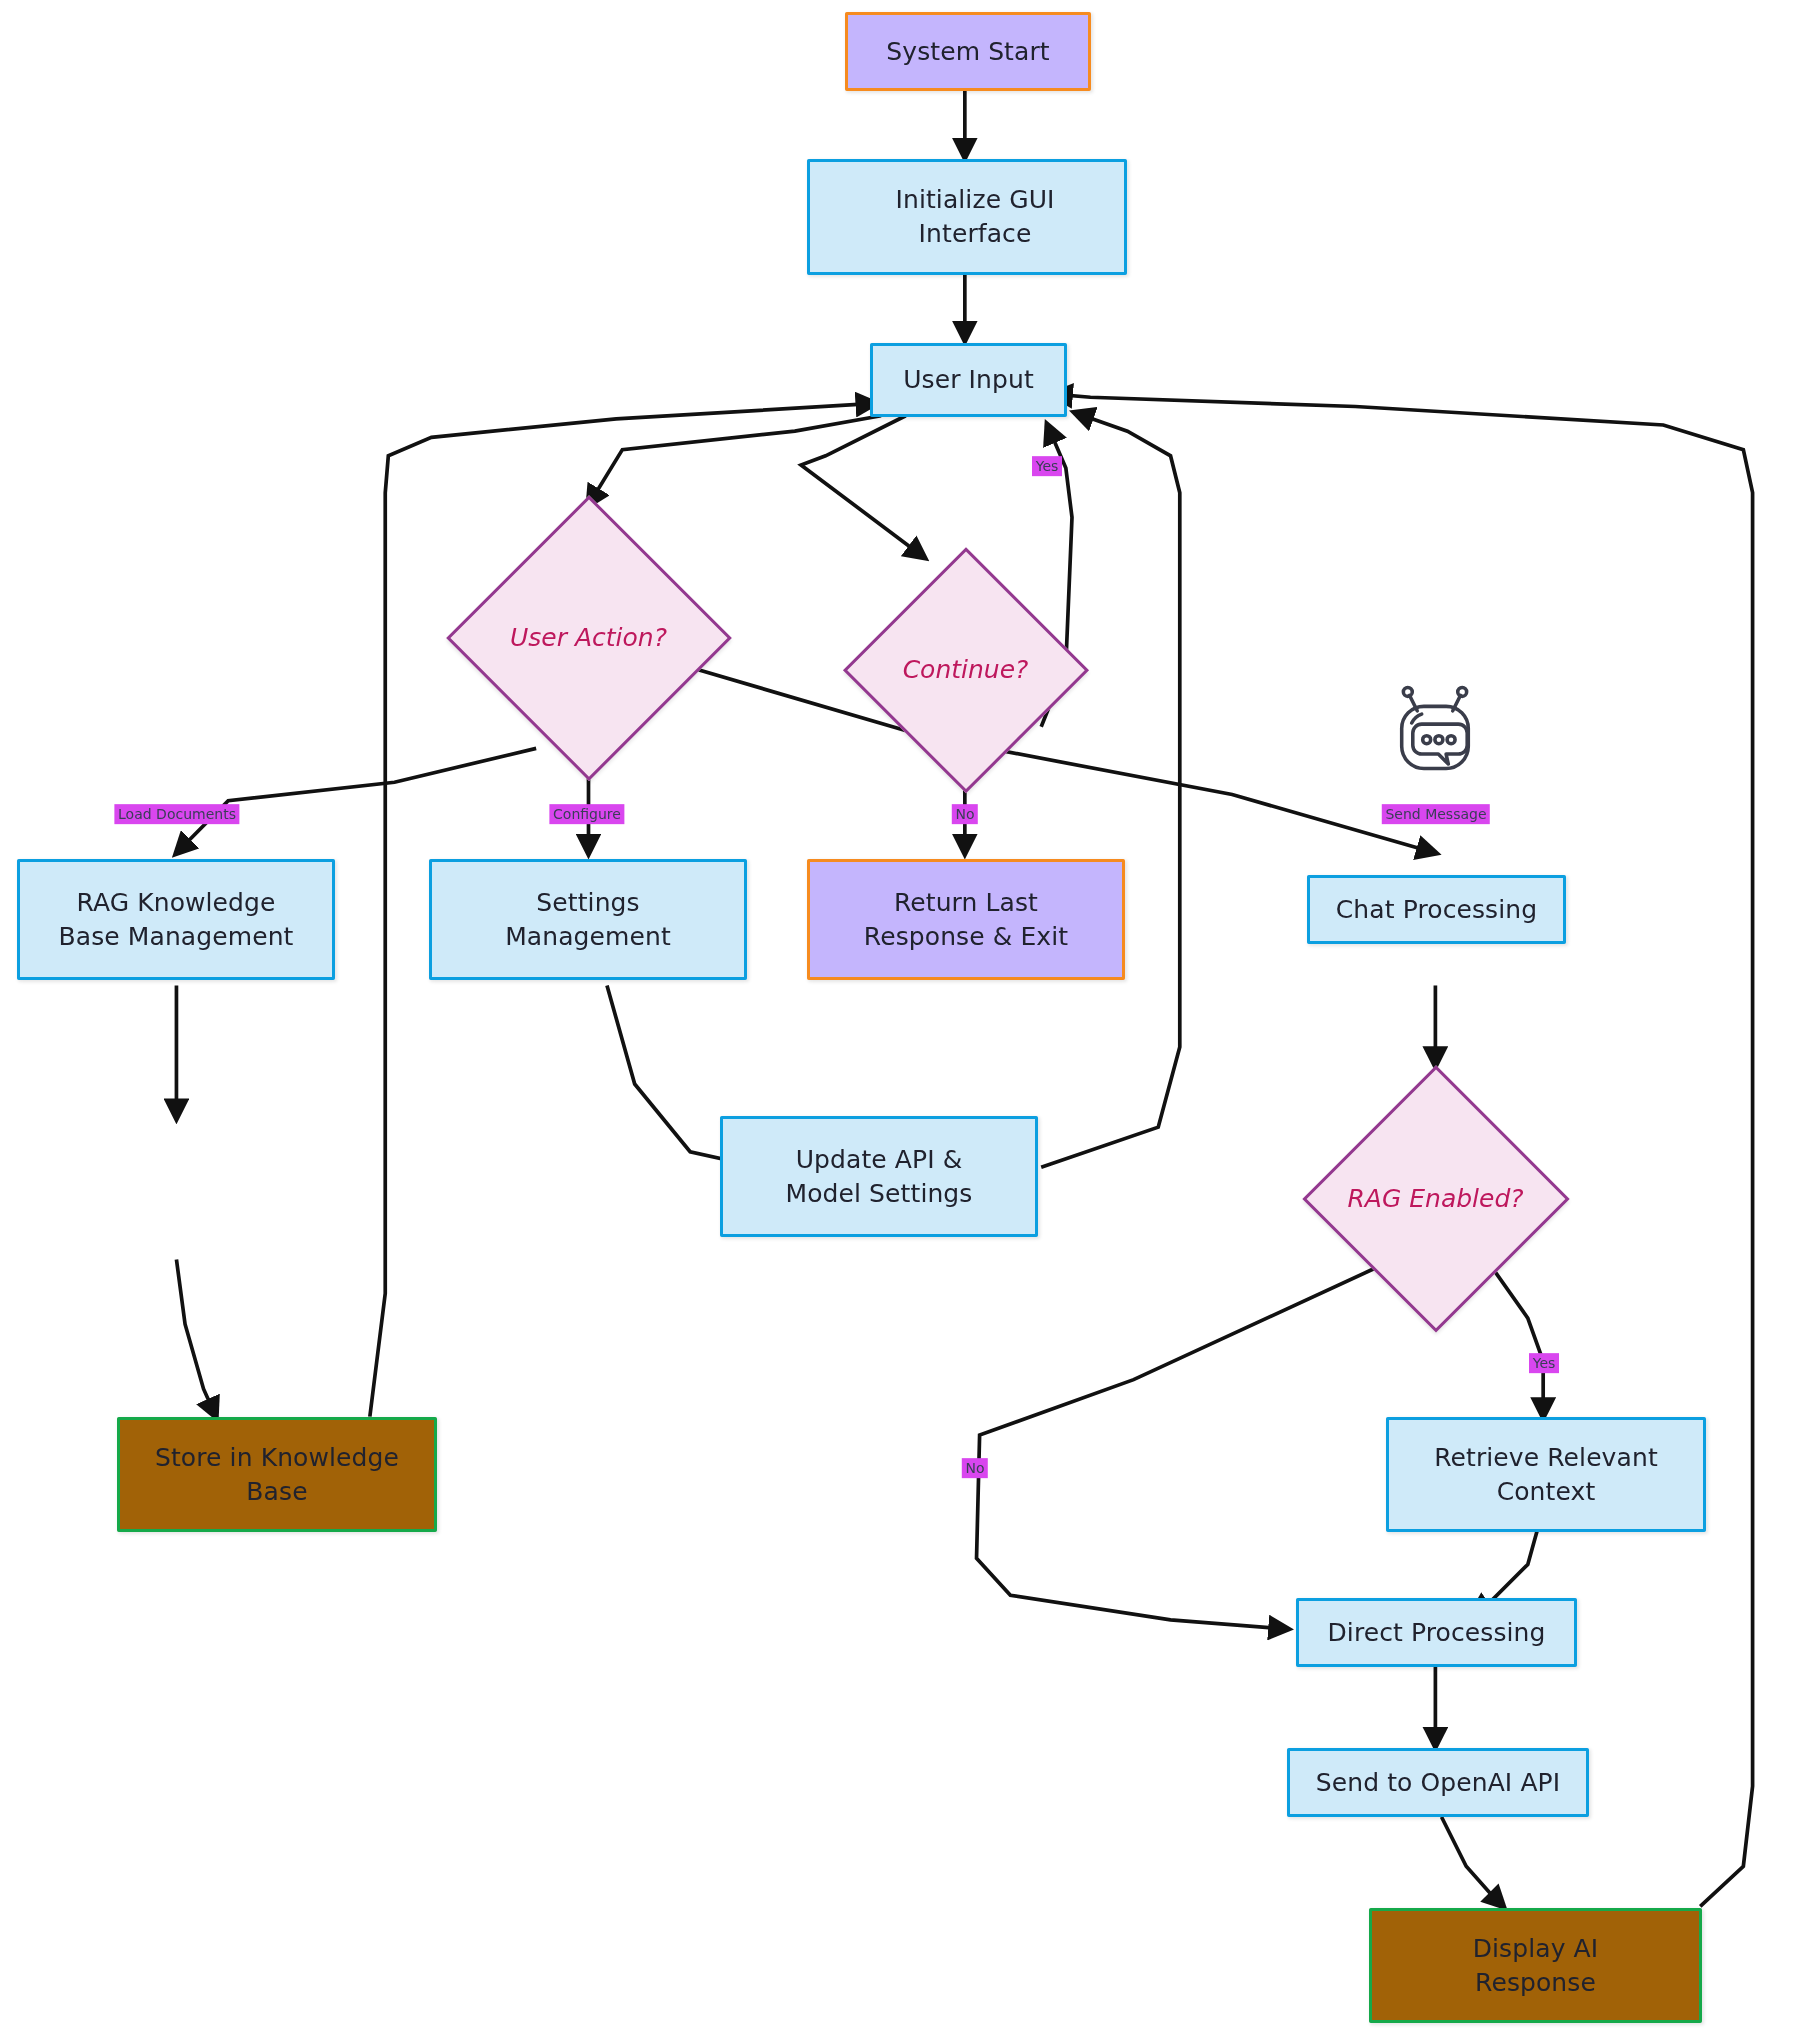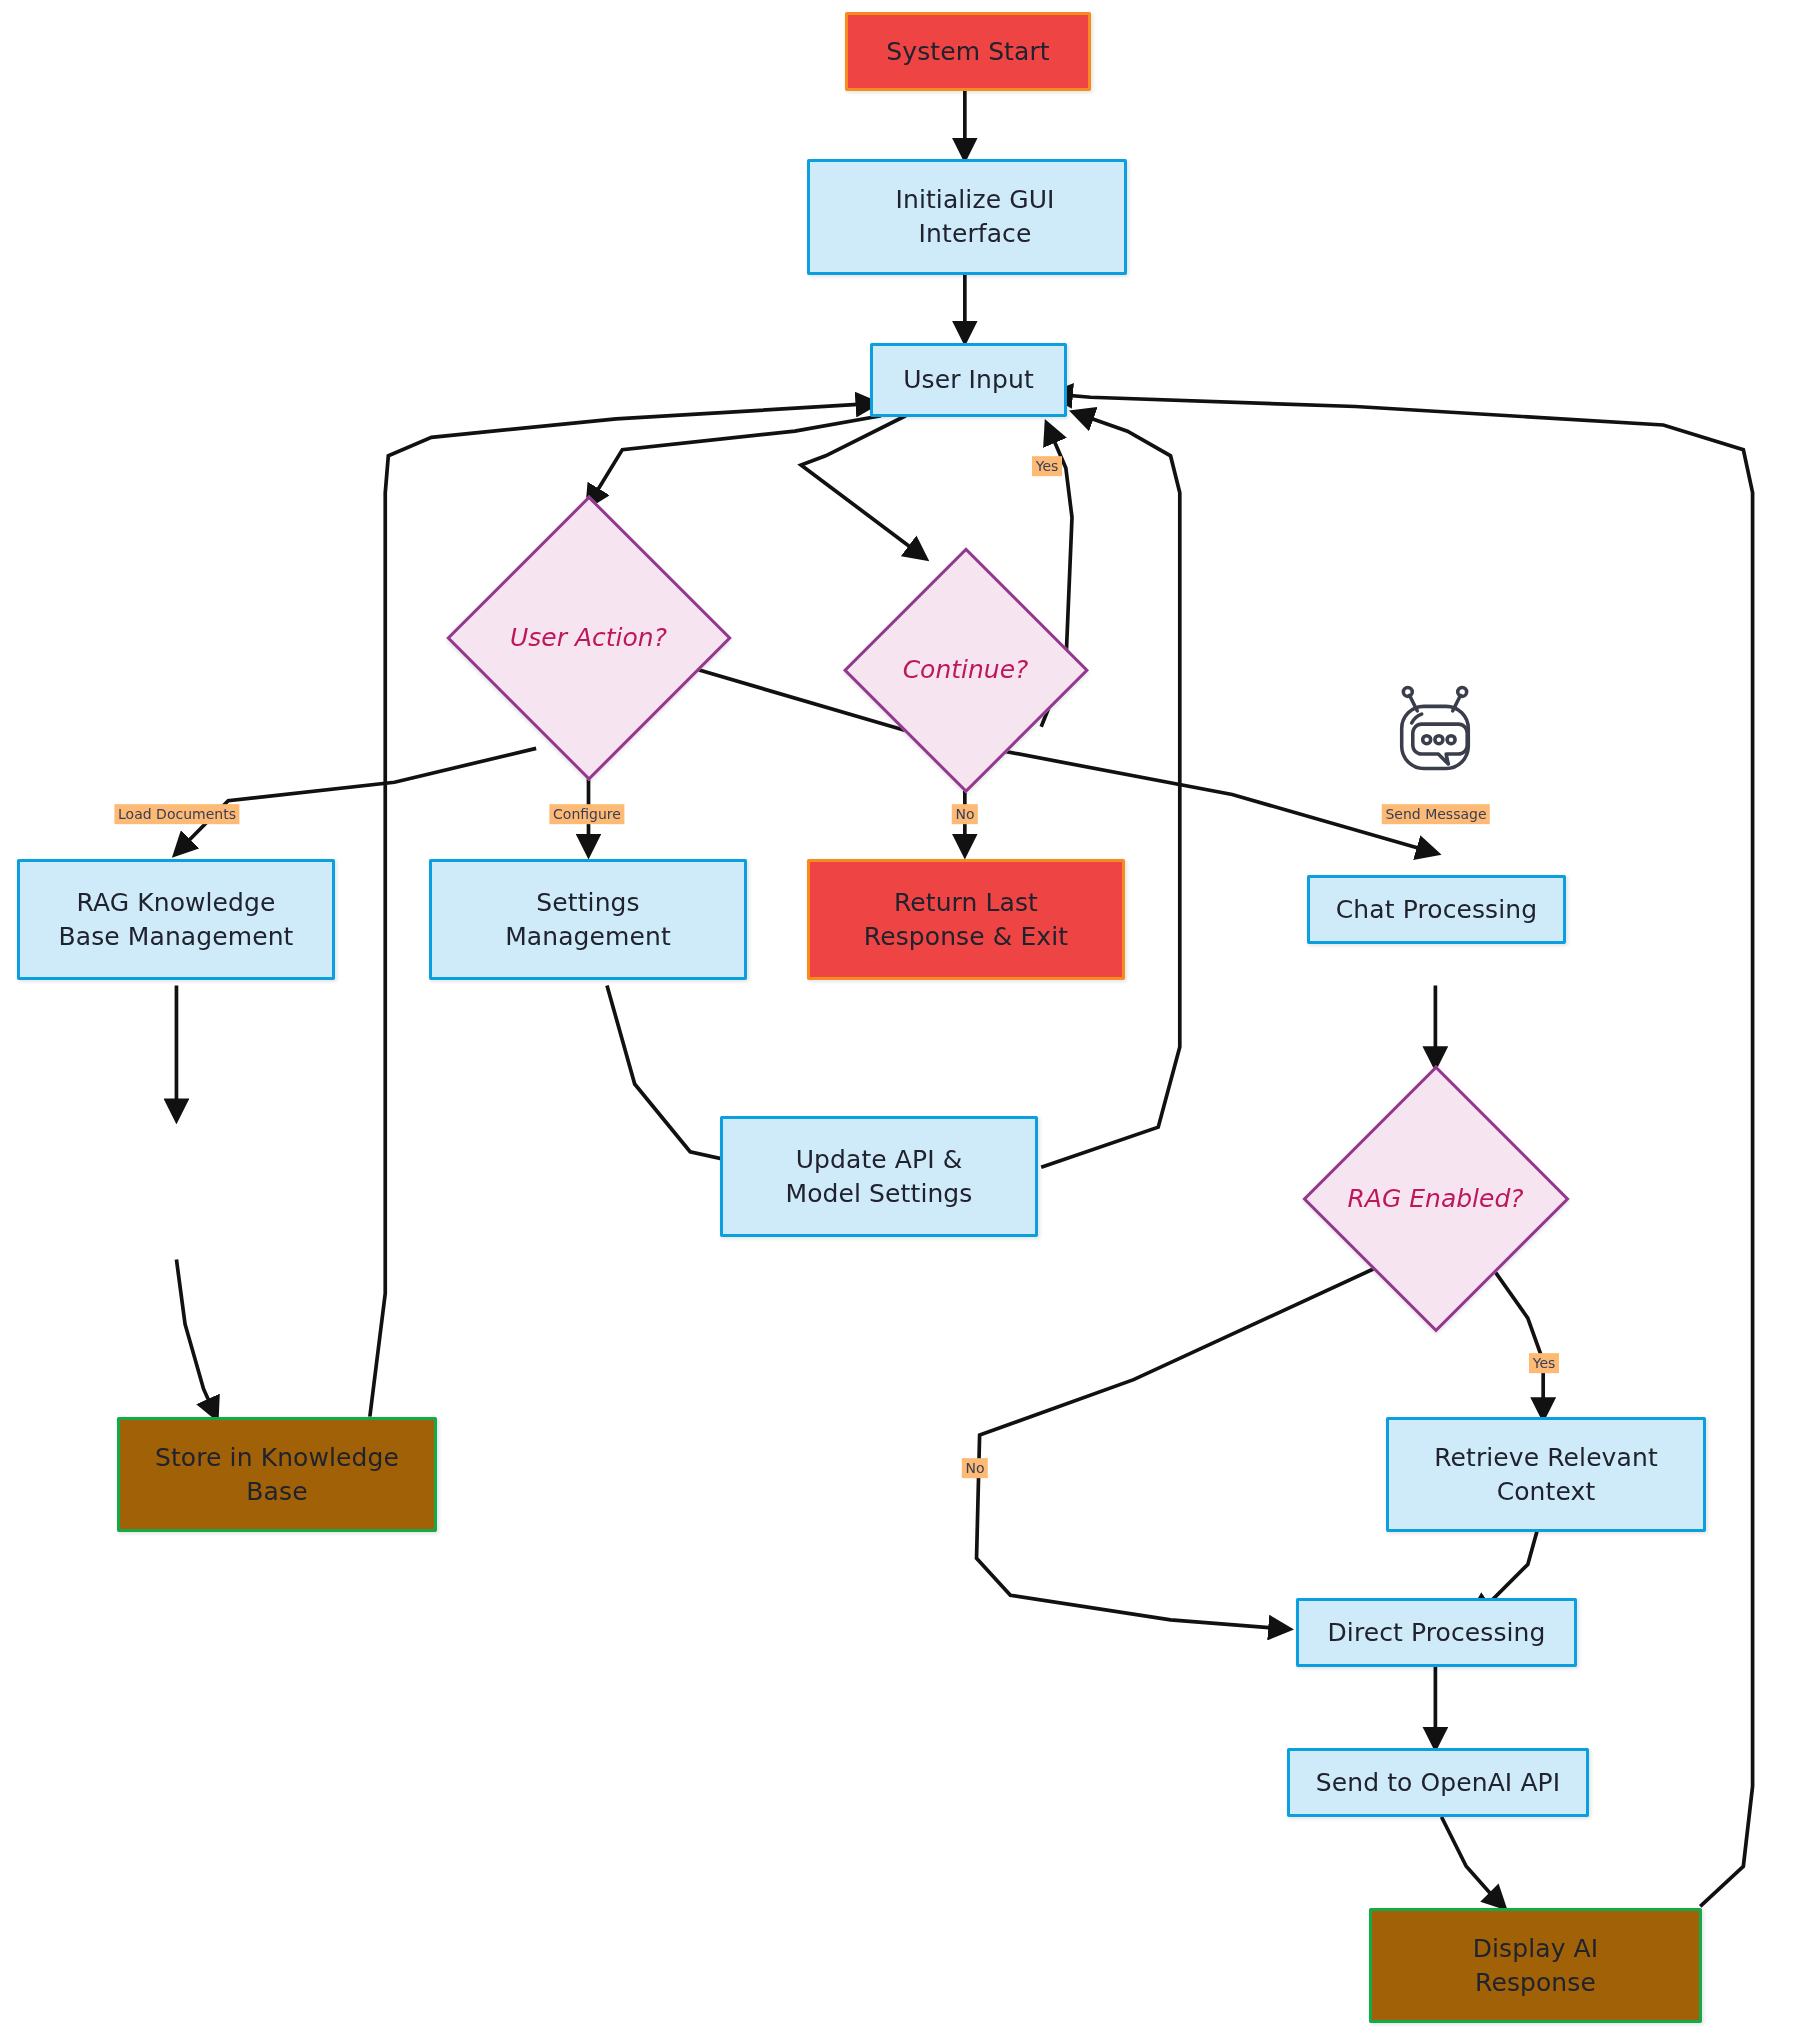--- a/index.html
+++ b/index.html
@@ -37,21 +37,21 @@
     font-size: 25px;
     letter-spacing: 0.1px;
     box-shadow: 1.8px 1.8px 3.7px rgba(0,0,0,0.10);
   }
   .node.process {
     background: #cfeaf9;
     border: 3.1px solid #0c9fe0;
     border-radius: 1.8px;
   }
   .node.terminal {
-    background: #ef4444;
+    background: #c4b5fd;
     border: 3.1px solid #f68b1f;
     border-radius: 1.8px;
   }
   .node.store {
     background: #a16207;
     border: 3.1px solid #15a94a;
     border-radius: 1.8px;
   }
   .diamond {
     position: absolute;
@@ -77,21 +77,21 @@
     display: flex;
     align-items: center;
     justify-content: center;
     color: #be185d;
     font-size: 25px;
     white-space: nowrap;
     font-style: italic;
   }
   .edge-label {
     position: absolute;
-    background: #fdba74;
+    background: #d946ef;
     color: #3a3d57;
     font-size: 14px;
     font-family: "DejaVu Sans", sans-serif;
     padding: 1.8px 3.7px;
     white-space: nowrap;
     transform: translate(-50%, -50%);
     line-height: 1.15;
   }
   .bot-icon {
     position: absolute;

